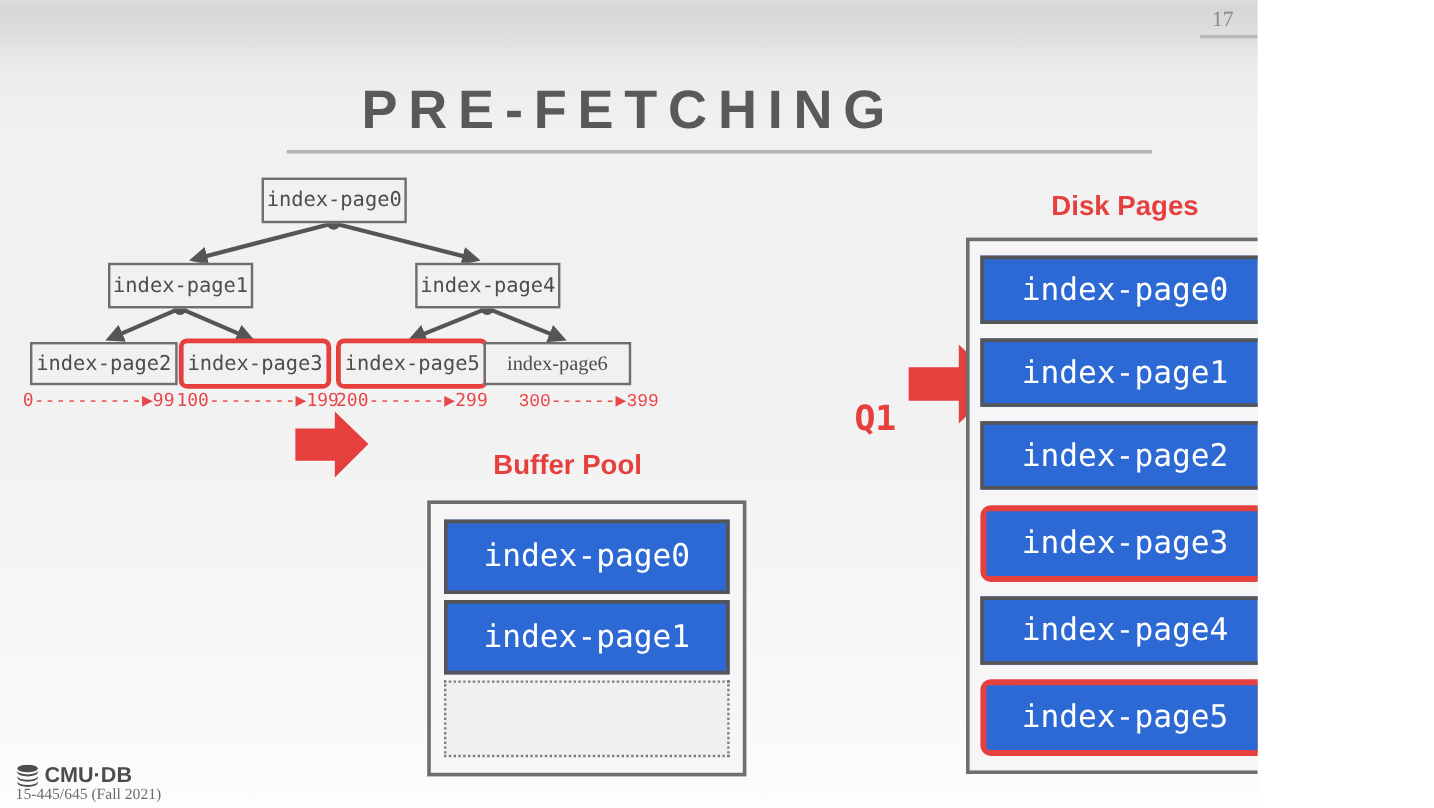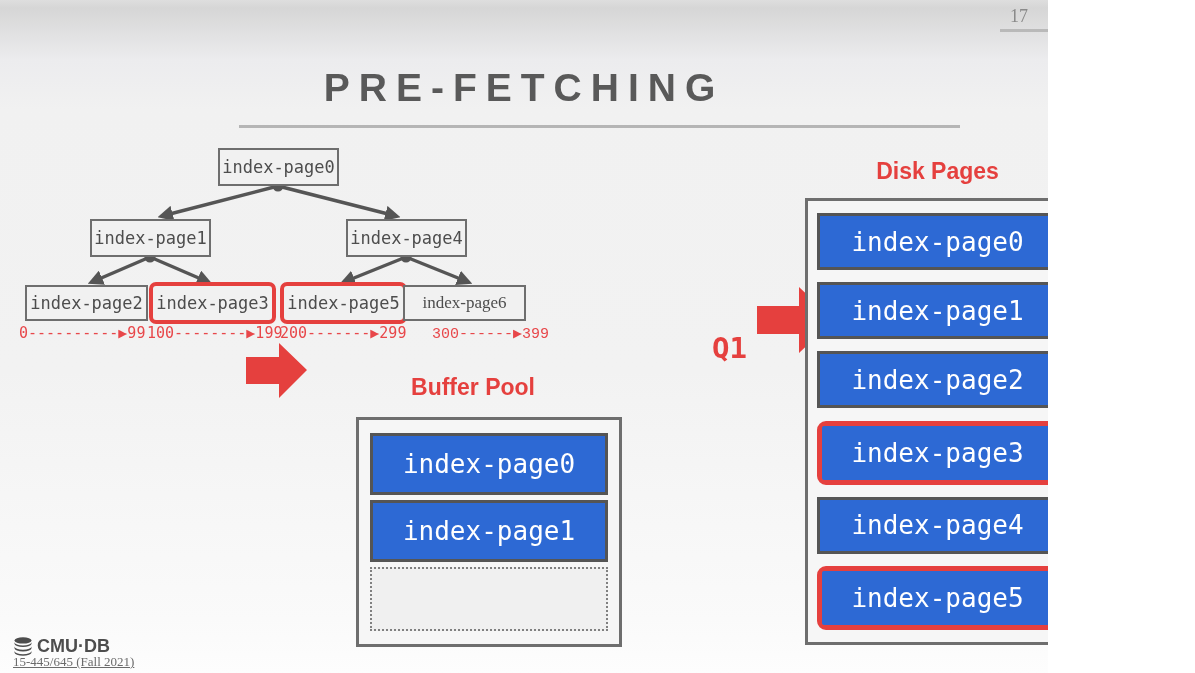--- a/index.html
+++ b/index.html
@@ -7,21 +7,21 @@
     position:relative; width:1048px; height:673px; overflow:hidden;
     background:linear-gradient(180deg,#dedede 0px,#d6d6d6 8px,#ececee 60px,#f1f1f1 110px,#f2f2f2 55%,#fafafa 92%,#fdfdfd 100%);
     font-family:"Liberation Sans","DejaVu Sans",sans-serif;
   }
   .mono{font-family:"DejaVu Sans Mono","Liberation Mono",monospace;}
 
   
   .page-num{position:absolute; top:6px; right:20px; font-family:"Liberation Serif","DejaVu Serif",serif; font-size:18px; color:#8a8a8a;}
   .page-num-line{position:absolute; top:29px; right:0; width:48px; height:3px; background:#b9b9b9;}
   .slide-title{position:absolute; top:66px; left:0; width:100%; margin:0; text-align:center;
-    font-size:39px; font-weight:700; letter-spacing:9px; color:#595959;}
+    font-size:45px; font-weight:700; letter-spacing:9px; color:#595959;}
   .title-rule{position:absolute; top:125px; left:239px; width:721px; height:3px; background:#b5b5b5;}
 
   
   .tbox{position:absolute; box-sizing:border-box; background:#f1f1f1; border:2px solid #6e6e6e;
     color:#4d4d4d; font-size:17px; display:flex; align-items:center; justify-content:center; white-space:nowrap;}
   .tbox.hl{border:4px solid #e5403e; border-radius:7px;}
   .range{position:absolute; top:324px; font-size:15px; color:#e8474a; white-space:nowrap;}
 
   .svg-abs{position:absolute;}
 
@@ -40,21 +40,21 @@
   .disk .pageblue{height:57px;}
   .hlwrap{box-sizing:border-box; border:5px solid #e5403e; border-radius:9px; height:64px; background:#e5403e;}
   .hlwrap .pageblue{border:none; height:100%; width:100%; border-radius:2px;}
   .empty-slot{box-sizing:border-box; border:2px dotted #808080; background:#f0f0f0; height:64px;}
 
   .q1{position:absolute; left:712px; top:297px; font-size:29px; font-weight:700; color:#e5403e;margin-top:34px;}
 
   
   .logo-row{position:absolute; left:12px; top:636px; display:flex; align-items:center;}
   .logo-text{font-size:18px; font-weight:700; color:#4d4d4d; letter-spacing:0px; margin-left:3px;}
-  .course{position:absolute; left:13px; top:654px; font-family:"Liberation Serif","DejaVu Serif",serif; font-size:13px; color:#6b6b6b;text-decoration:underline;}
+  .course{position:absolute; left:13px; top:654px; font-family:"Liberation Serif","DejaVu Serif",serif; font-size:13px; color:#6b6b6b;}
 </style>
 </head>
 <body>
 
 <div class="slide">
 
   <span class="page-num">17</span>
   <div class="page-num-line"></div>
   <h1 class="slide-title">PRE-FETCHING</h1>
   <div class="title-rule"></div>

